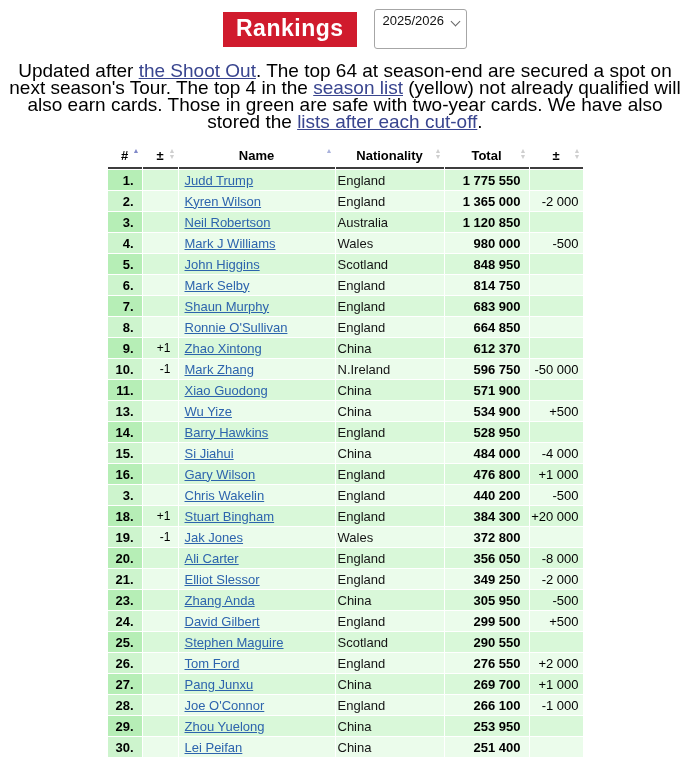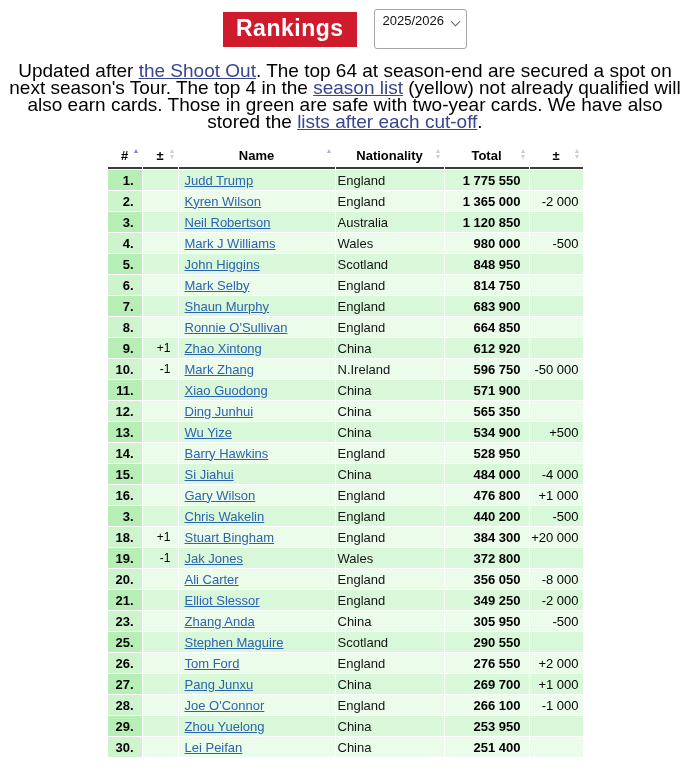--- a/index.html
+++ b/index.html
@@ -176,48 +176,40 @@
         <td class="name"><a>Ronnie O'Sullivan</a></td>
         <td class="nat">England</td>
         <td class="total">664 850</td>
         <td class="change"></td>
       </tr>
       <tr>
         <td class="rank">9.</td>
         <td class="move">+1</td>
         <td class="name"><a>Zhao Xintong</a></td>
         <td class="nat">China</td>
-        <td class="total">612 920</td>
+        <td class="total">612 370</td>
         <td class="change"></td>
       </tr>
       <tr>
         <td class="rank">10.</td>
         <td class="move">-1</td>
         <td class="name"><a>Mark Zhang</a></td>
         <td class="nat">N.Ireland</td>
         <td class="total">596 750</td>
         <td class="change">-50 000</td>
       </tr>
       <tr>
         <td class="rank">11.</td>
         <td class="move"></td>
         <td class="name"><a>Xiao Guodong</a></td>
         <td class="nat">China</td>
         <td class="total">571 900</td>
         <td class="change"></td>
       </tr>
       <tr>
-        <td class="rank">12.</td>
-        <td class="move"></td>
-        <td class="name"><a>Ding Junhui</a></td>
-        <td class="nat">China</td>
-        <td class="total">565 350</td>
-        <td class="change"></td>
-      </tr>
-      <tr>
         <td class="rank">13.</td>
         <td class="move"></td>
         <td class="name"><a>Wu Yize</a></td>
         <td class="nat">China</td>
         <td class="total">534 900</td>
         <td class="change">+500</td>
       </tr>
       <tr>
         <td class="rank">14.</td>
         <td class="move"></td>
@@ -284,20 +276,28 @@
       </tr>
       <tr>
         <td class="rank">23.</td>
         <td class="move"></td>
         <td class="name"><a>Zhang Anda</a></td>
         <td class="nat">China</td>
         <td class="total">305 950</td>
         <td class="change">-500</td>
       </tr>
       <tr>
+        <td class="rank">24.</td>
+        <td class="move"></td>
+        <td class="name"><a>David Gilbert</a></td>
+        <td class="nat">England</td>
+        <td class="total">299 500</td>
+        <td class="change">+500</td>
+      </tr>
+      <tr>
         <td class="rank">25.</td>
         <td class="move"></td>
         <td class="name"><a>Stephen Maguire</a></td>
         <td class="nat">Scotland</td>
         <td class="total">290 550</td>
         <td class="change"></td>
       </tr>
       <tr>
         <td class="rank">26.</td>
         <td class="move"></td>

